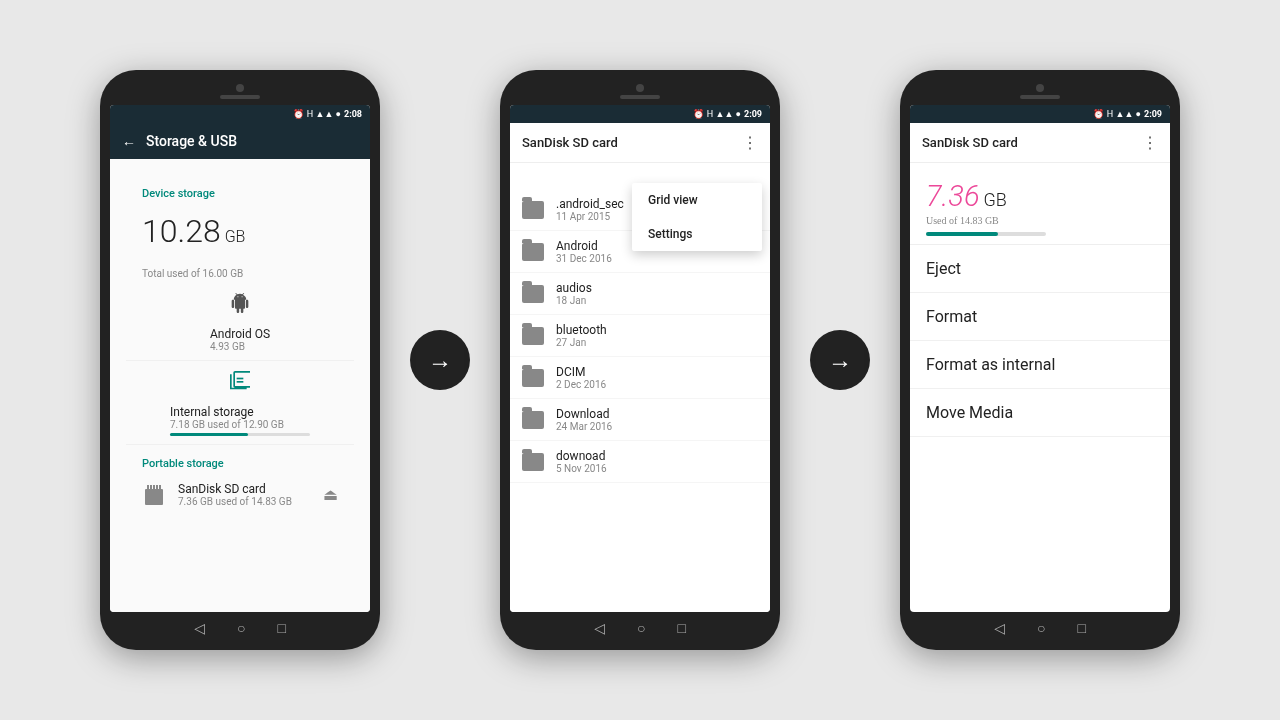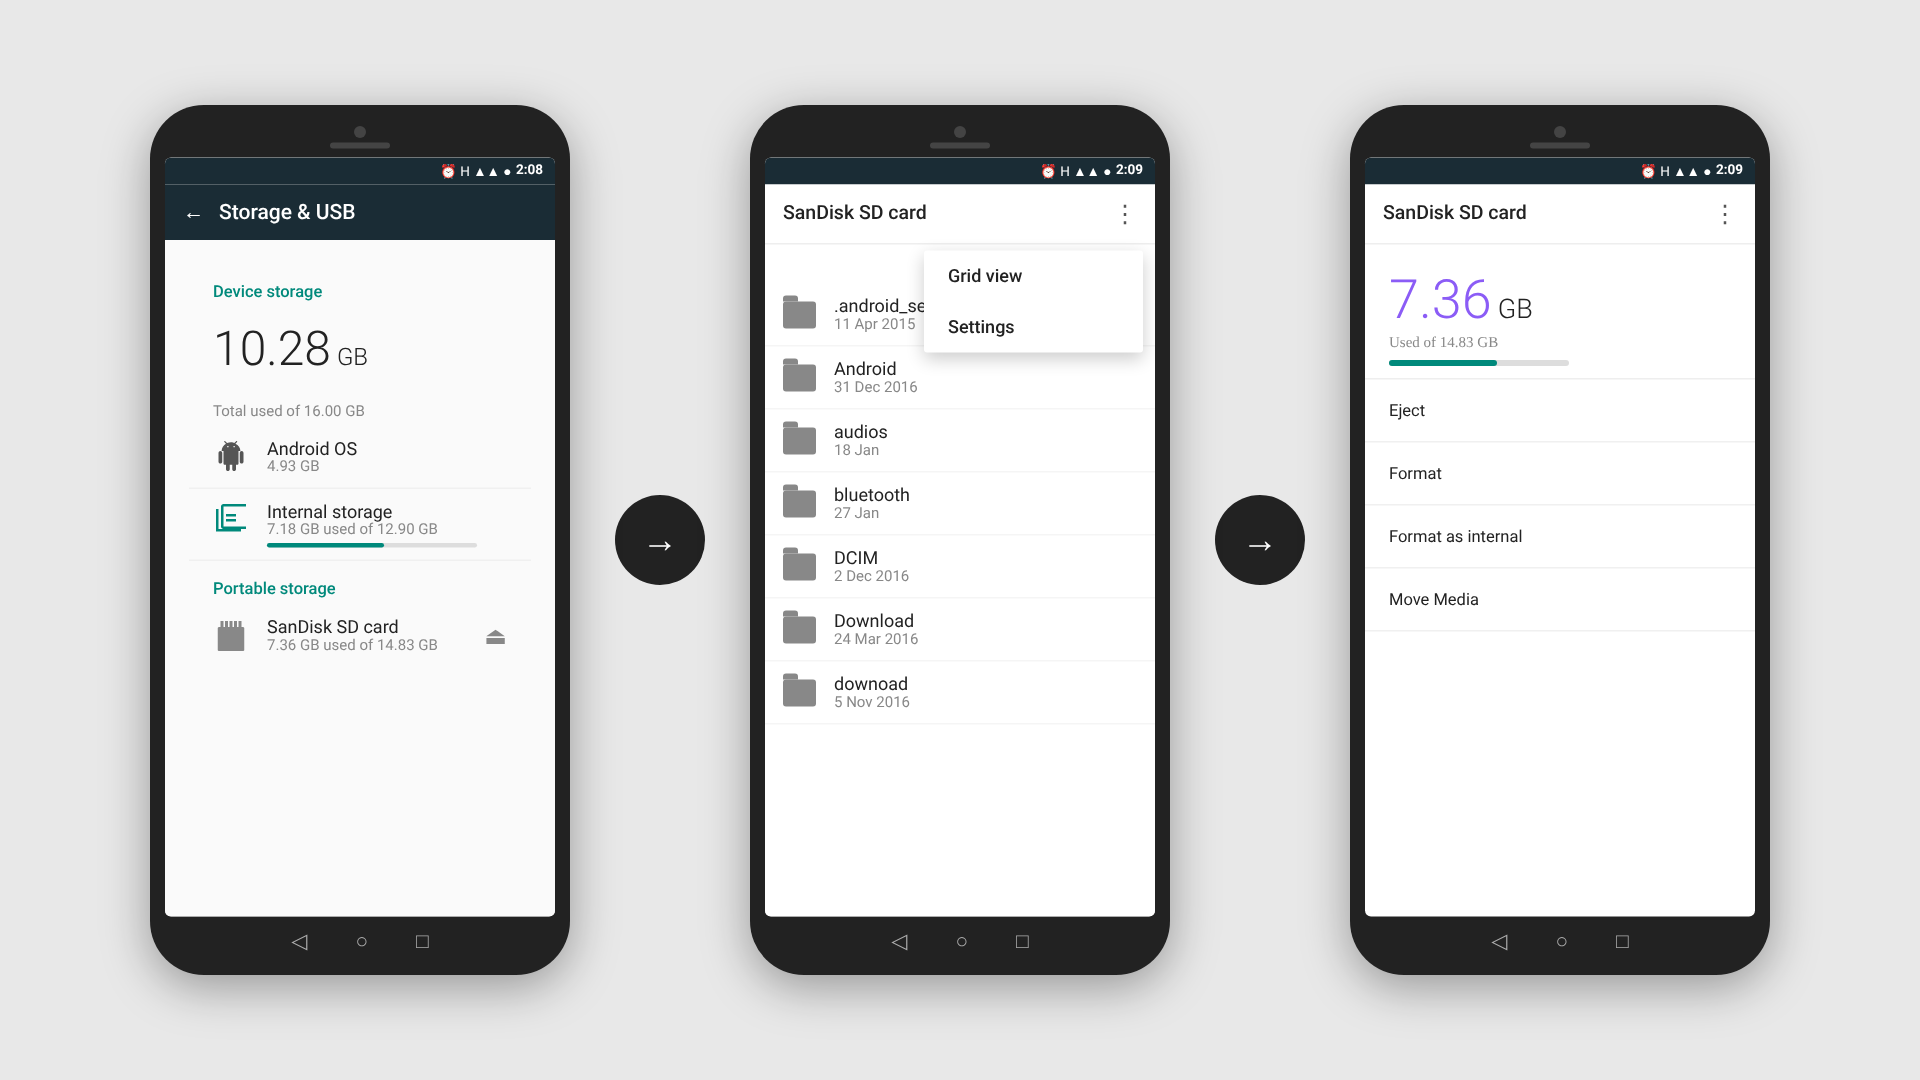--- a/index.html
+++ b/index.html
@@ -134,24 +134,25 @@
     }
 
     .storage-size .sub {
       font-size: 10px;
       color: #888;
       margin-top: 18px;
     }
 
     .storage-item {
       display: flex;
-      align-items: flex-start;
+      align-items: center;
       padding: 8px 16px;
       gap: 12px;
       border-bottom: 1px solid #f0f0f0;
+      flex-direction: column;
     }
 
     .storage-icon {
       width: 24px;
       height: 24px;
       display: flex;
       align-items: center;
       justify-content: center;
       flex-shrink: 0;
     }
@@ -256,26 +257,26 @@
     }
 
     .file-info .fdate {
       font-size: 10px;
       color: #888;
     }
 
     
     .dropdown-menu {
       position: absolute;
-      top: 44px;
+      top: 60px;
       right: 8px;
       background: #fff;
       border-radius: 2px;
       box-shadow: 0 4px 12px rgba(0,0,0,0.2);
-      width: 146px;
+      width: 130px;
       z-index: 10;
     }
 
     .dropdown-item {
       padding: 10px 16px;
       font-size: 12px;
       color: #222;
       cursor: pointer;
     }
 
@@ -291,23 +292,24 @@
       align-items: center;
       justify-content: space-between;
     }
 
     .sd-size {
       padding: 16px 16px 8px;
       border-bottom: 1px solid #eee;
     }
 
     .sd-size .big-num {
-      font-size: 36px;
+      font-size: 29px;
       font-weight: 300;
-      color: #8b5cf6;
+      color: #ec4899;
+      font-style: italic;
     }
 
     .sd-size .unit {
       font-size: 18px;
       font-weight: 300;
       color: #222;
     }
 
     .sd-size .sub {
       font-size: 10px;
@@ -325,21 +327,21 @@
 
     .sd-progress-fill {
       height: 100%;
       background: #00897b;
       border-radius: 2px;
       width: 60%;
     }
 
     .menu-list-item {
       padding: 14px 16px;
-      font-size: 11px;
+      font-size: 16px;
       color: #222;
       border-bottom: 1px solid #f0f0f0;
       cursor: pointer;
     }
   </style>
 </head>
 <body>
 
 <div class="phone">
   <div class="phone-top">

